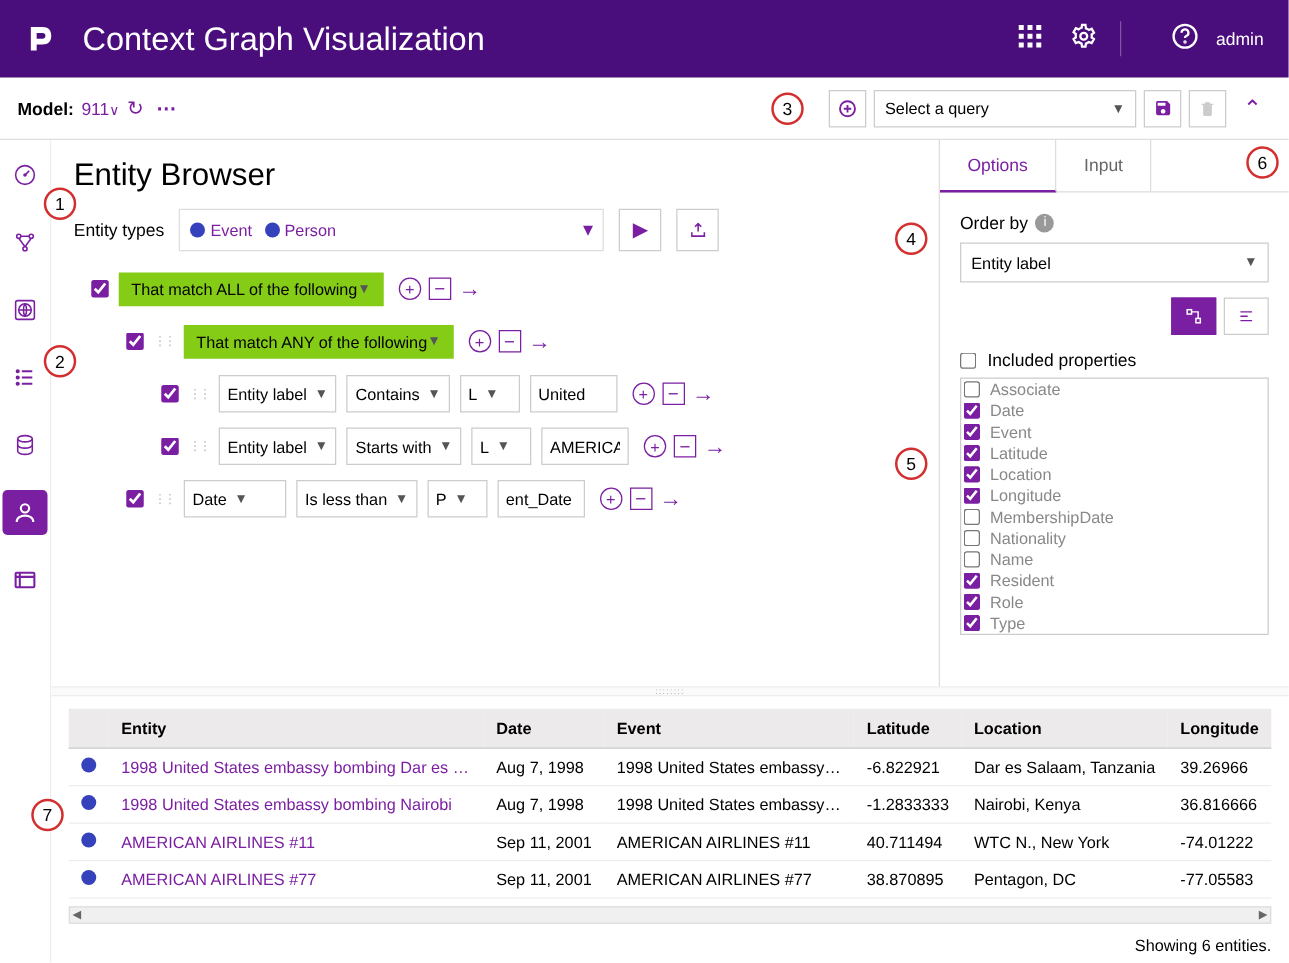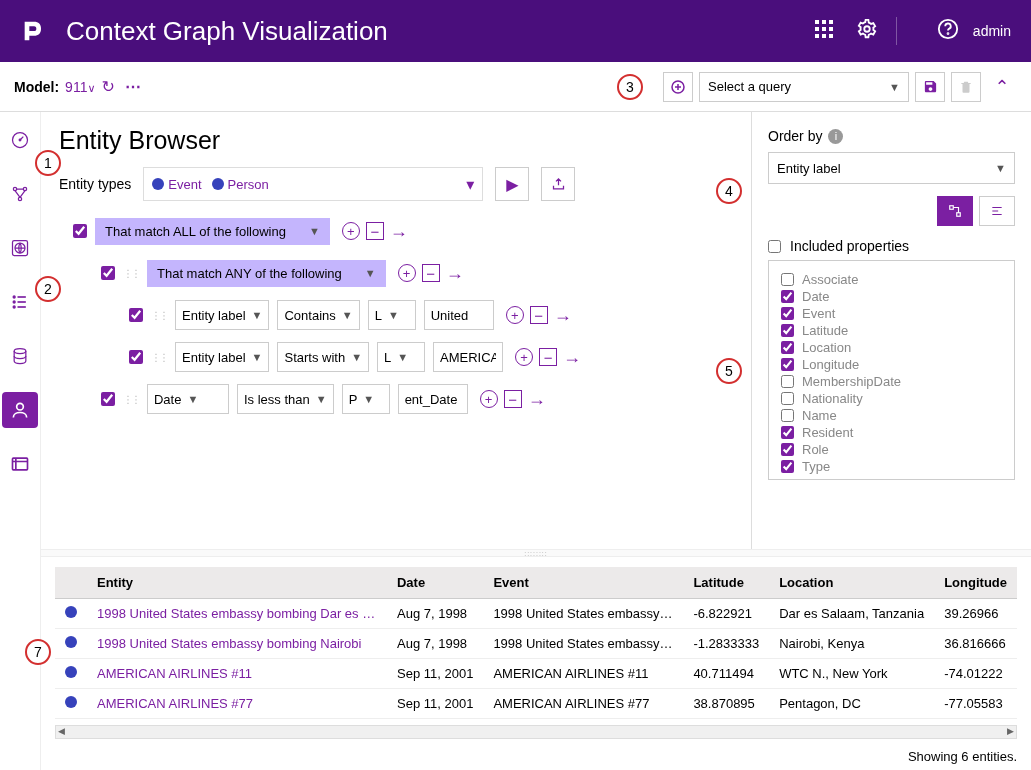--- a/index.html
+++ b/index.html
@@ -40,21 +40,21 @@
 .etypes-select .chip { display: inline-flex; align-items: center; gap: 4px; font-size: 13px; color: #7b1fa2; }
 .etypes-select .dot { width: 12px; height: 12px; border-radius: 50%; background: #3642bb; display: inline-block; }
 .etypes-select .caret { position: absolute; right: 8px; color: #7b1fa2; }
 .actbtn { width: 34px; height: 34px; border: 1px solid #ccc; display: flex; align-items: center; justify-content: center; color: #7b1fa2; cursor: pointer; }
 .actbtn.play { background: #fff; }
 
 .cond-block { margin-left: 14px; }
 .cond-row { display: flex; align-items: center; gap: 8px; margin-bottom: 10px; min-height: 32px; }
 .cond-row input[type=checkbox] { width: 14px; height: 14px; accent-color: #7b1fa2; }
 .drag-dots { color: #bbb; font-size: 10px; letter-spacing: -2px; }
-.cond-group-label { background: #c4b5fd; padding: 6px 10px; font-size: 13px; display: inline-flex; align-items: center; gap: 23px; }
+.cond-group-label { background: #84cc16; padding: 6px 10px; font-size: 13px; display: inline-flex; align-items: center; gap: 0; }
 .cond-select { border: 1px solid #ccc; height: 30px; padding: 0 6px; font-size: 13px; display: inline-flex; align-items: center; gap: 6px; background: #fff; min-width: 40px; }
 .cond-select.small { width: 48px; }
 .cond-input { border: 1px solid #ccc; height: 30px; padding: 0 6px; font-size: 13px; width: 70px; }
 .row-icons { display: inline-flex; gap: 6px; align-items: center; margin-left: 4px; }
 .ricon { color: #7b1fa2; cursor: pointer; }
 .ricon.plus { width: 18px; height: 18px; border: 1.5px solid #7b1fa2; border-radius: 50%; display: inline-flex; align-items: center; justify-content: center; font-size: 13px; }
 .ricon.minus { width: 18px; height: 18px; border: 1.5px solid #7b1fa2; display: inline-flex; align-items: center; justify-content: center; font-size: 15px; }
 .ricon.arrow { font-size: 18px; }
 
 
@@ -63,21 +63,21 @@
 .tab { padding: 12px 22px; font-size: 14px; cursor: pointer; color: #666; border-right: 1px solid #ddd; }
 .tab.active { color: #7b1fa2; font-weight: 500; border-bottom: 2px solid #7b1fa2; margin-bottom: -1px; }
 .panel-body { padding: 16px; }
 .orderby-label { font-size: 14px; margin-bottom: 8px; display: flex; align-items: center; gap: 6px; }
 .info-icon { width: 15px; height: 15px; border-radius: 50%; background: #999; color: #fff; font-size: 11px; display: inline-flex; align-items: center; justify-content: center; }
 .orderby-select { width: 100%; height: 32px; border: 1px solid #ccc; padding: 0 8px; font-size: 13px; display: flex; align-items: center; justify-content: space-between; margin-bottom: 12px; }
 .toggle-btns { display: flex; justify-content: flex-end; gap: 6px; margin-bottom: 12px; }
 .tbtn { width: 36px; height: 30px; border: 1px solid #ccc; display: flex; align-items: center; justify-content: center; cursor: pointer; }
 .tbtn.active { background: #7b1fa2; color: #fff; border-color: #7b1fa2; }
 .incprops-label { font-size: 14px; margin-bottom: 6px; display: flex; align-items: center; gap: 9px; }
-.incprops-box { border: 1px solid #ccc; padding: 10px; max-height: 220px; overflow-y: auto; }
+.incprops-box { border: 1px solid #ccc; padding: 0; max-height: 220px; overflow-y: auto; }
 .prop-item { display: flex; align-items: center; gap: 8px; padding: 1px 2px; font-size: 13px; color: #888; }
 .prop-item input { accent-color: #7b1fa2; }
 
 
 .grip { height: 8px; background: #fafafa; border-top: 1px solid #eee; border-bottom: 1px solid #eee; text-align: center; font-size: 7px; color: #aaa; letter-spacing: 1px; }
 
 
 .results { padding: 10px 14px 4px 14px; }
 .rtable { width: 100%; border-collapse: collapse; font-size: 13px; }
 .rtable thead th { text-align: left; padding: 8px 10px; background: #eceaea; font-weight: bold; border-bottom: 1px solid #ccc; }
@@ -351,20 +351,25 @@
               <span class="ricon minus">−</span>
               <span class="ricon arrow">→</span>
             </span>
           </div>
         </div>
       </div>
 
       <div class="rightpanel" style="position:relative;">
         <div class="callout" style="left:-36px;top:66px;">4</div>
         <div class="callout" style="left:-36px;top:246px;">5</div>
+        <div class="tabs" style="position:relative;">
+          <div class="tab active">Options</div>
+          <div class="tab">Input</div>
+          <div class="callout" style="position:absolute;right:8px;top:5px;">6</div>
+        </div>
         <div class="panel-body">
           <div class="orderby-label">
             <span>Order by</span>
             <span class="info-icon">i</span>
           </div>
           <div class="orderby-select">
             <span>Entity label</span>
               <span class="caret-down">▼</span>
           </div>
           <div class="toggle-btns">

